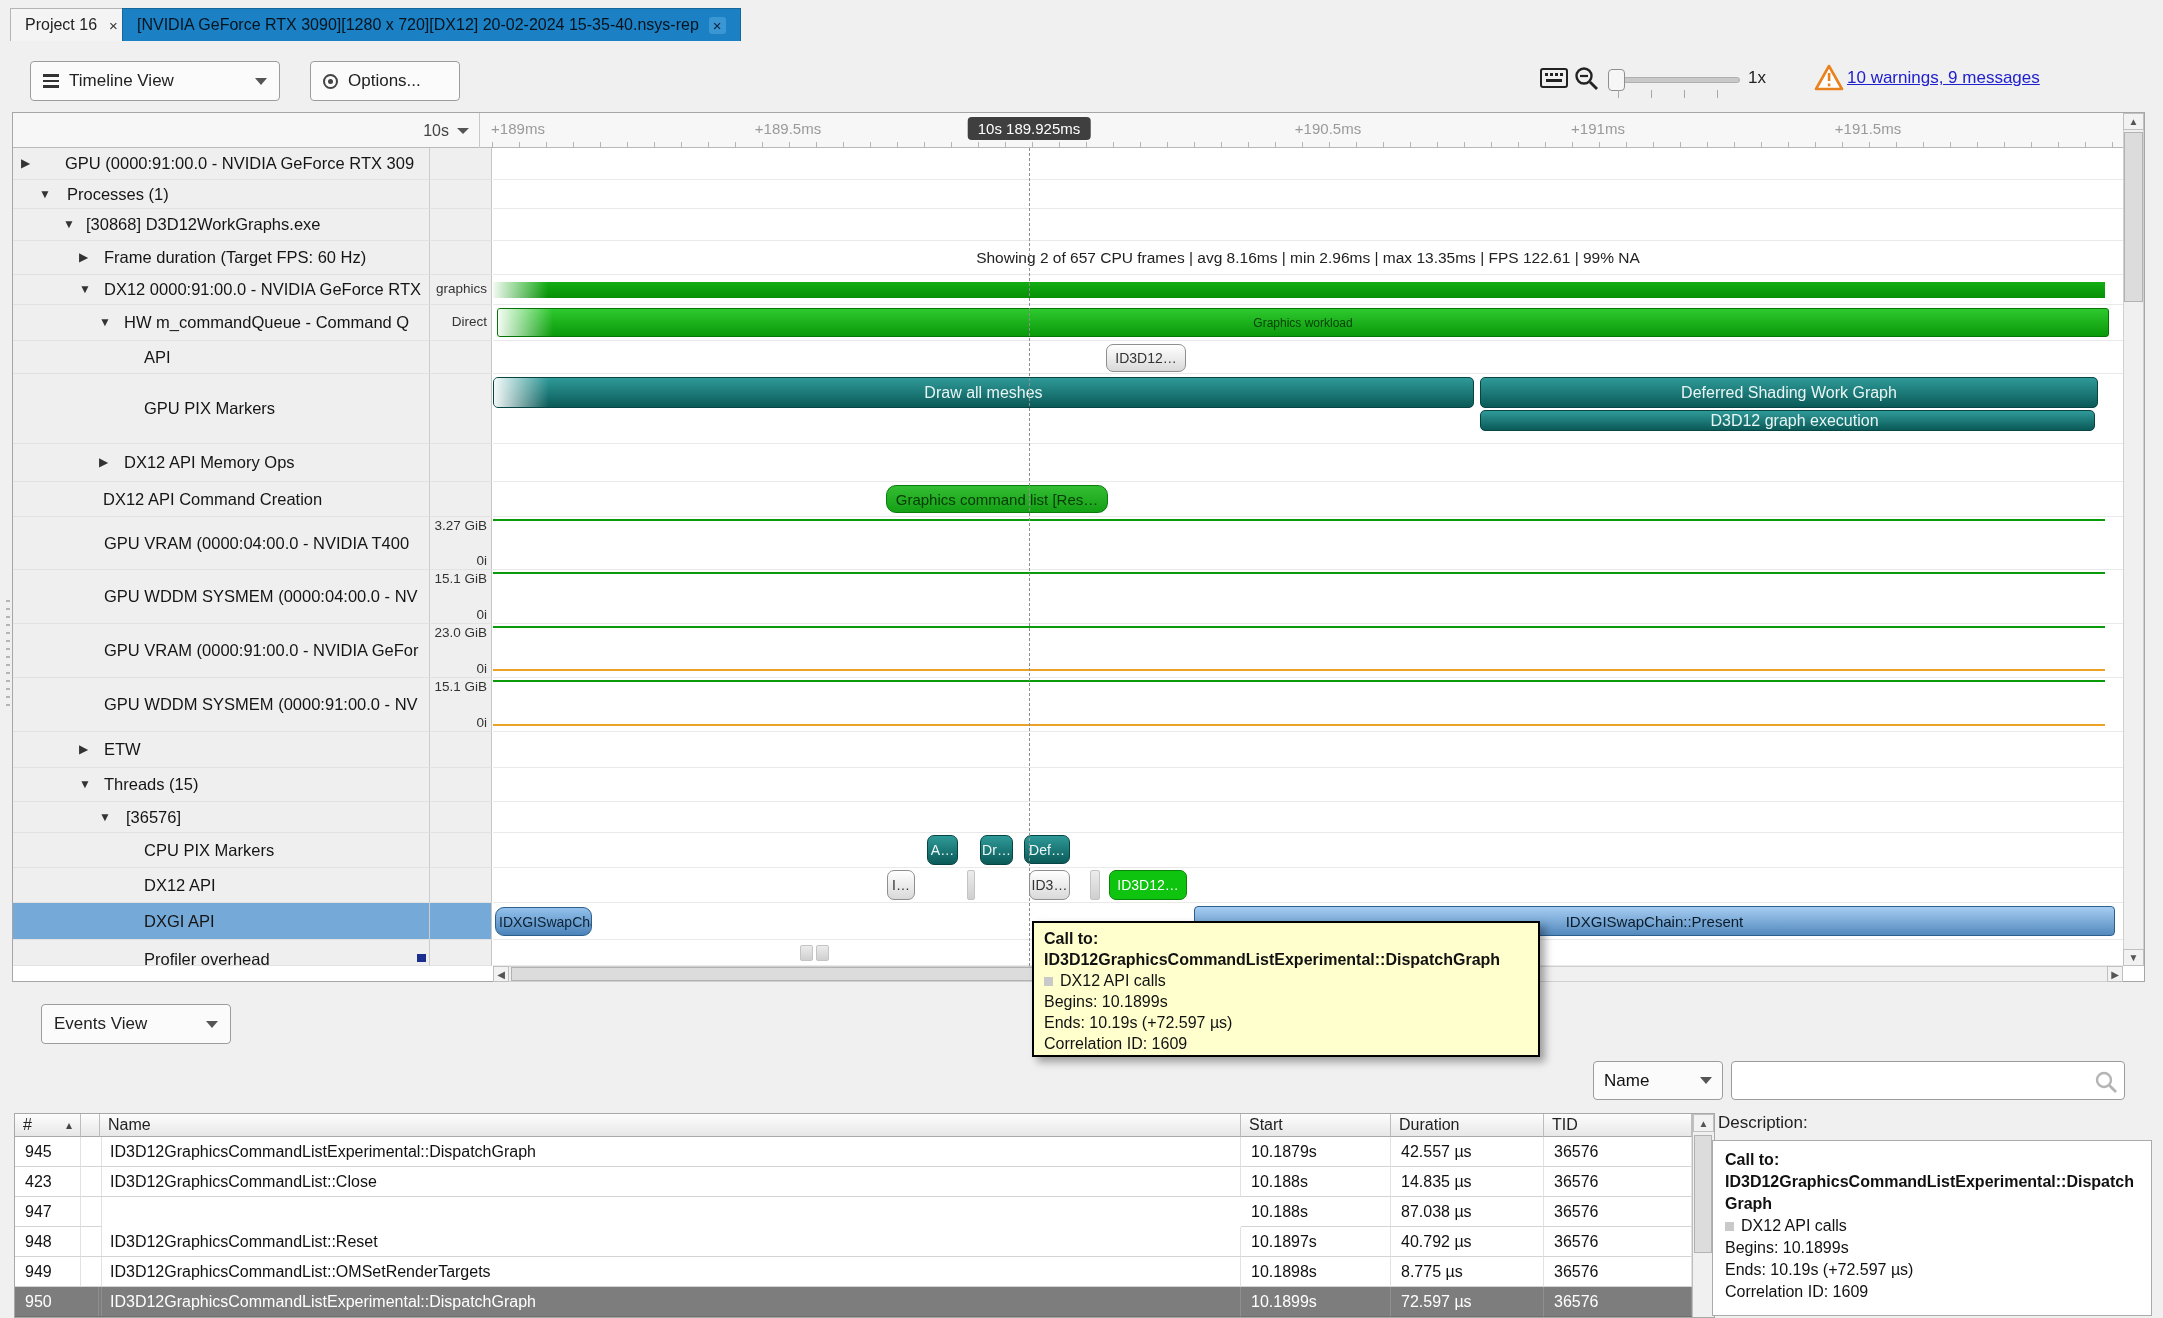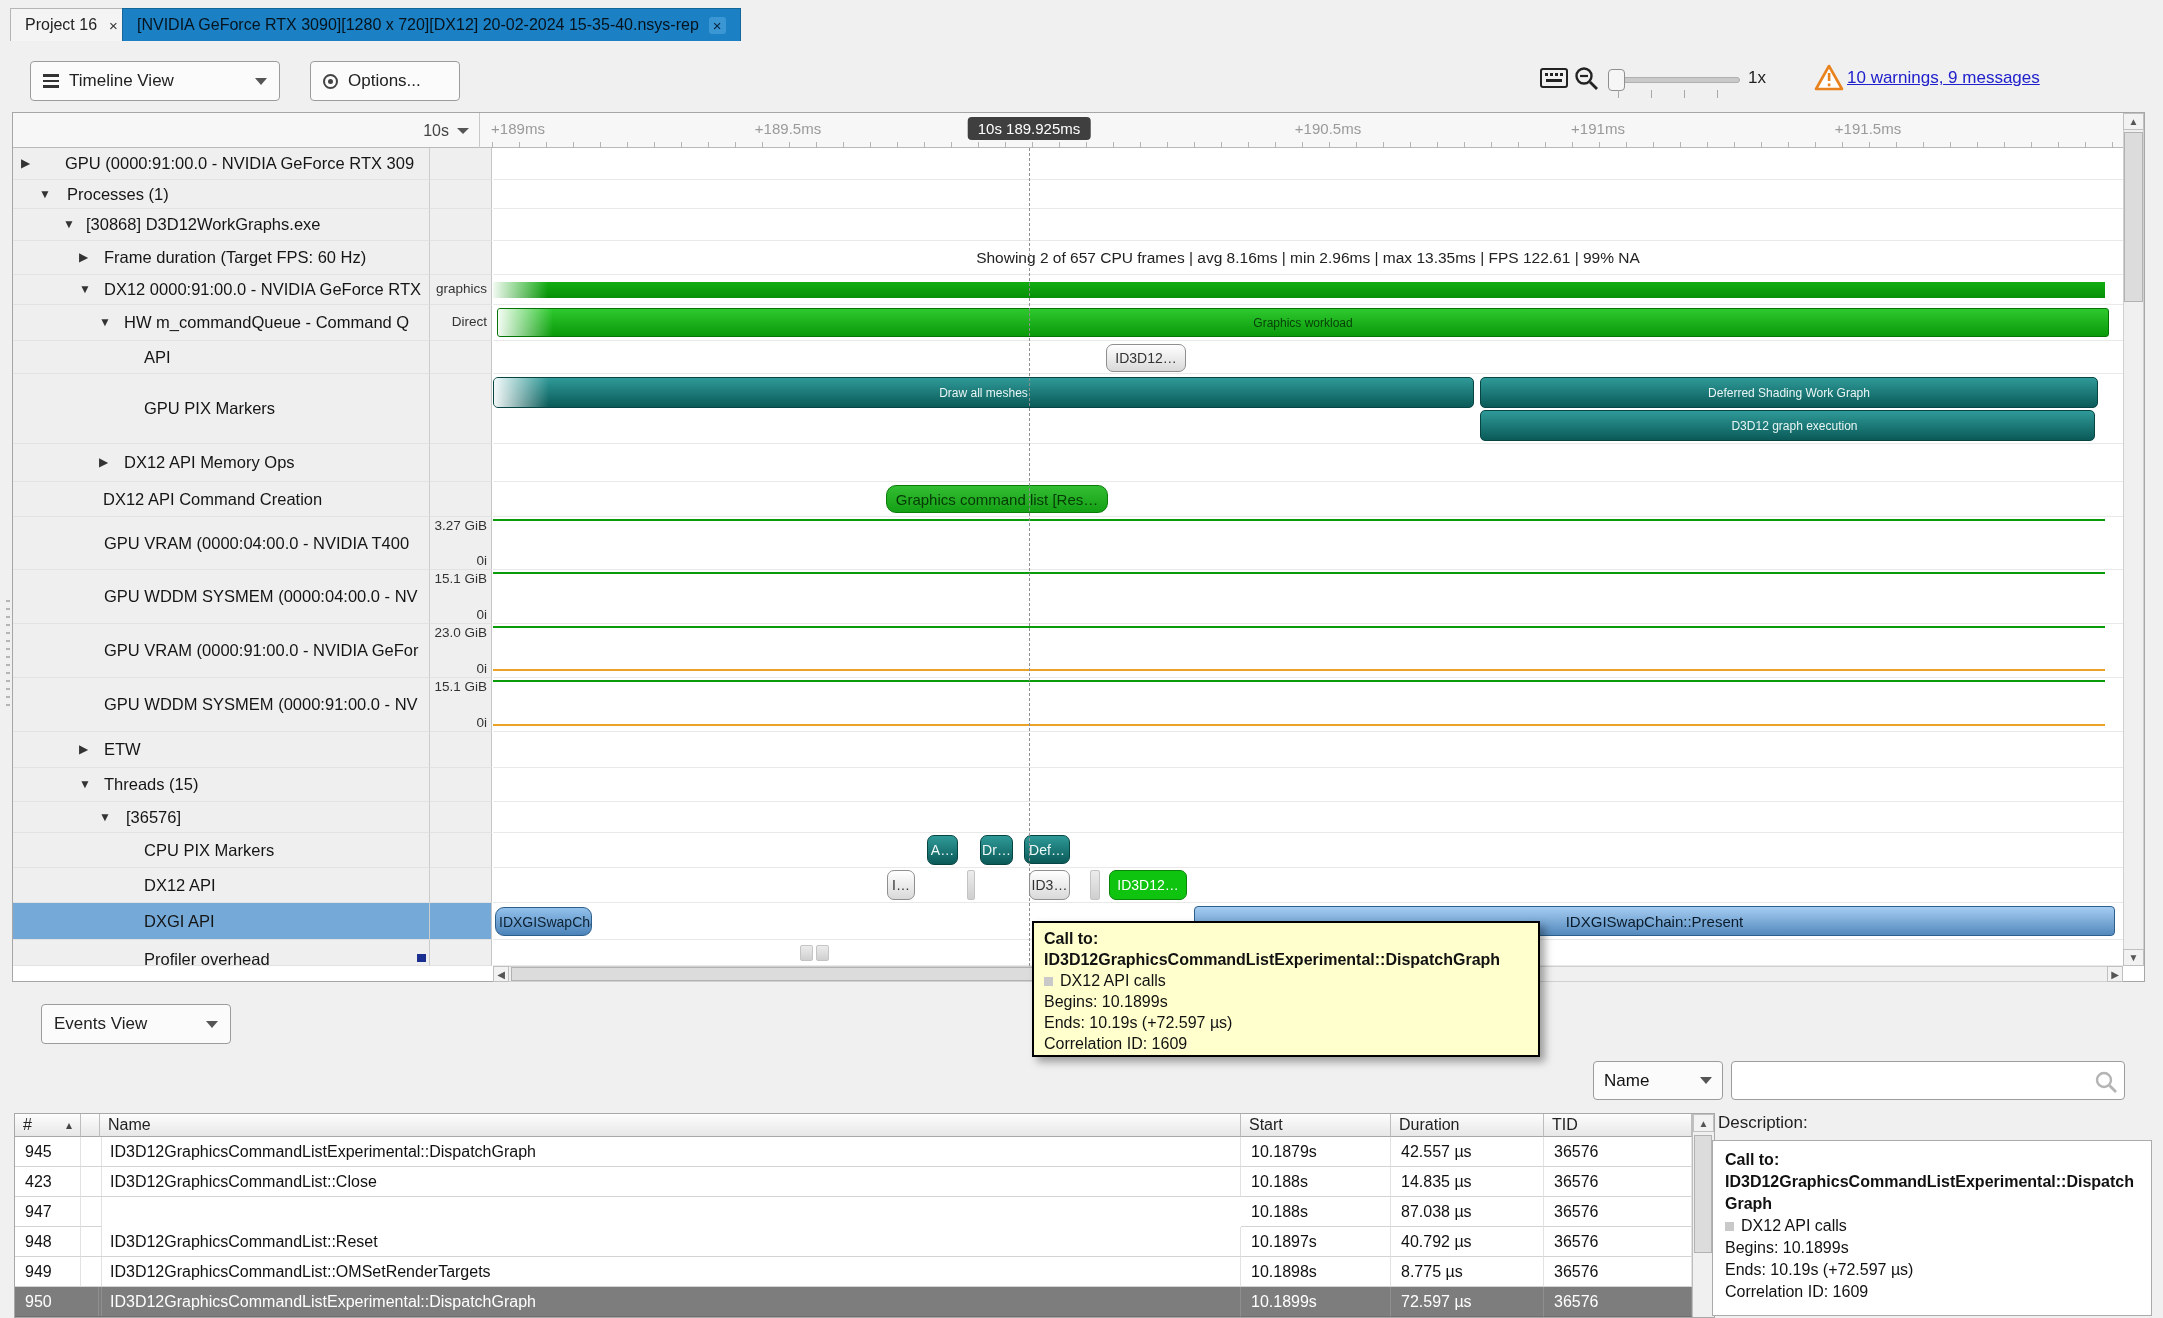--- a/index.html
+++ b/index.html
@@ -69,21 +69,21 @@
   .center-text { position:absolute; left:0; width:100%; top:0; height:100%;
     display:flex; align-items:center; justify-content:center; font-size:15.5px; color:#222; white-space:nowrap; }
 
   
   .bar { position:absolute; display:flex; align-items:center; justify-content:center;
     font-size:15px; white-space:nowrap; overflow:hidden; z-index:3; }
   .bar-flat-green { background:linear-gradient(#13ad13,#079007); }
   .bar-workload { background:linear-gradient(#2ec92e,#0a990a); border:1px solid #077407;
     border-radius:3px; color:#063f06; font-size:12px; }
   .bar-teal { background:linear-gradient(#2f9a98,#0a5a58); border:1px solid #064543;
-    border-radius:5px; color:#e8f5f4; font-size:12px; }
+    border-radius:5px; color:#e8f5f4; font-size:16px; }
   .bar-teal-chip { background:linear-gradient(#2f9a98,#0a5a58); border:1px solid #064543;
     border-radius:7px; color:#eef8f7; font-size:14px; }
   .bar-gray-chip { background:linear-gradient(#ffffff,#d9d9d9); border:1px solid #8f8f8f;
     border-radius:7px; color:#333; font-size:14px; }
   .bar-gray-sliver { background:linear-gradient(#ececec,#cfcfcf); border:1px solid #c4c4c4; border-radius:2px; }
   .bar-green-chip { background:linear-gradient(#33bd33,#14a014); border:1px solid #0b7b0b;
     border-radius:10px; color:#063a06; font-size:15px; }
   .bar-green-sel-chip { background:#0fc40f; border:1px solid #0a850a; border-radius:7px;
     color:#fff; font-size:14px; }
   .bar-blue-chip { background:linear-gradient(#93c1ec,#4b83b9); border:1px solid #2d5f8d;
@@ -297,21 +297,21 @@
           <span class="lbl" style="left: 131px; top: 25px;">GPU PIX Markers</span>
         </div>
         <div class="row-value" style="top: 261px; height: 70px;"></div>
         <div class="row-cell" style="top: 261px; height: 70px;">
           <div class="bar bar-teal fade-left" style="left: 0px; top: 3px; width: 981px; height: 31px;">
             <span>Draw all meshes</span>
           </div>
           <div class="bar bar-teal" style="left: 987px; top: 3px; width: 618px; height: 31px;">
             <span>Deferred Shading Work Graph</span>
           </div>
-          <div class="bar bar-teal" style="left: 987px; top: 36px; width: 615px; height: 31px; padding-left: 14px;">
+          <div class="bar bar-teal" style="left: 987px; top: 36px; width: 615px; height: 21px; padding-left: 14px;">
             <span>D3D12 graph execution</span>
           </div>
         </div>
       </div>
       <div class="row">
         <div class="row-label" style="top: 331px; height: 38px;">
           <span class="arrow" style="left: 86px; top: 11px;">▶</span>
           <span class="lbl" style="left: 111px; top: 9px;">DX12 API Memory Ops</span>
         </div>
         <div class="row-value" style="top: 331px; height: 38px;"></div>

